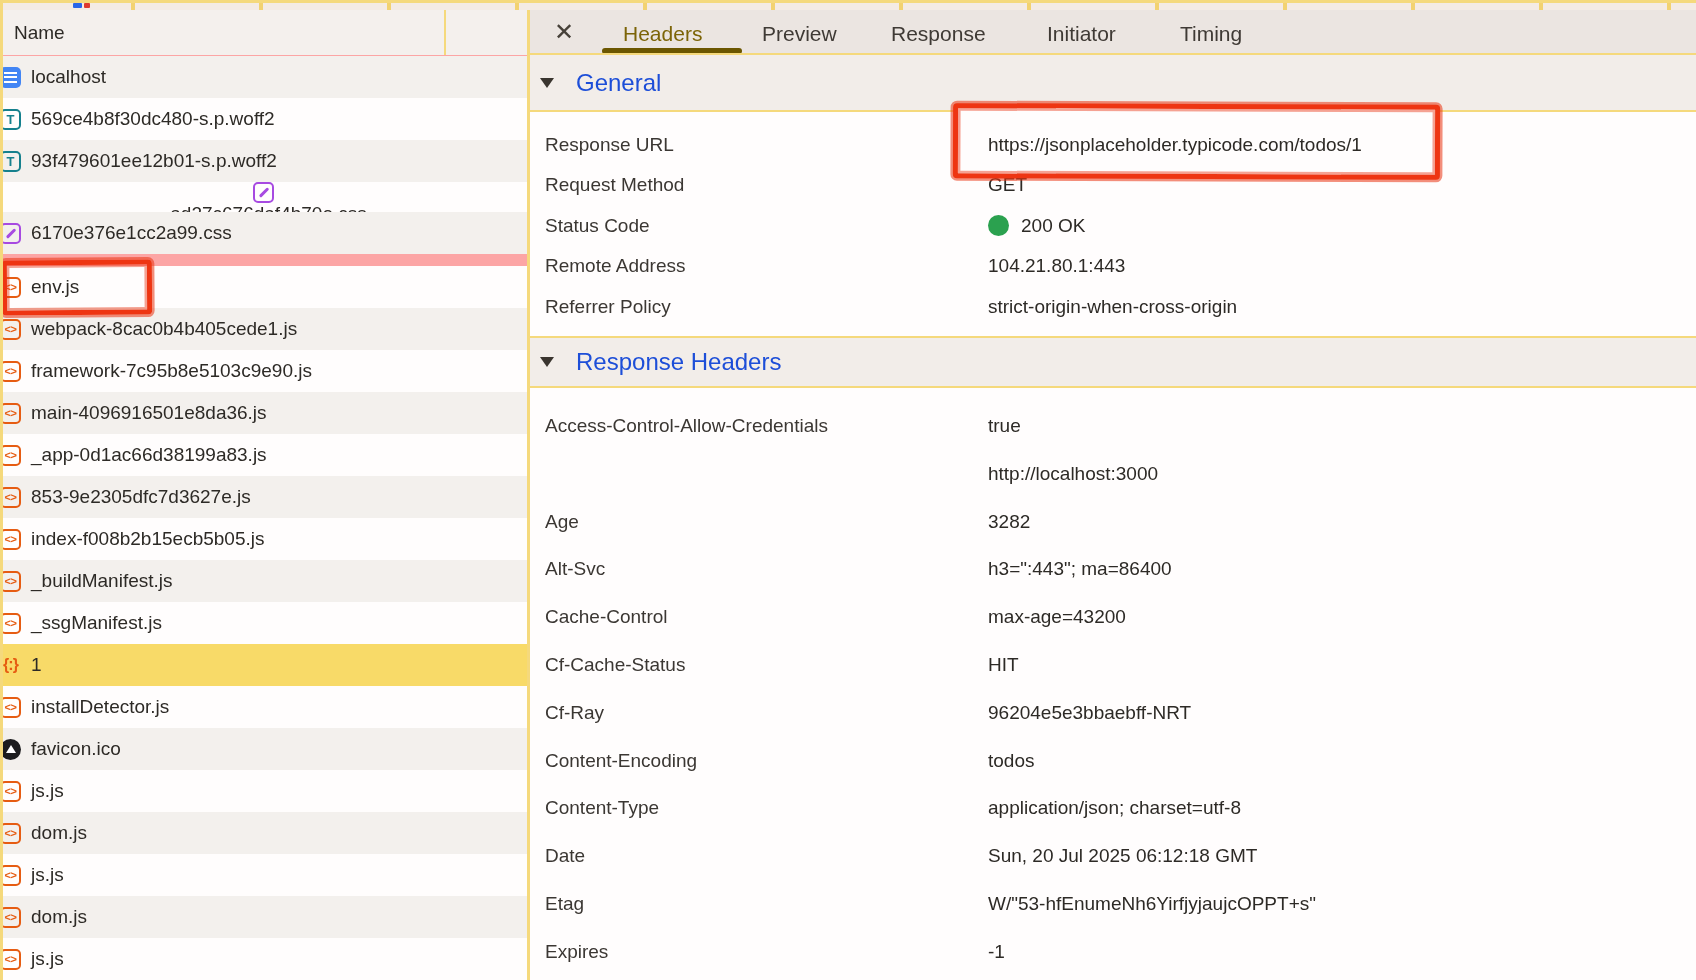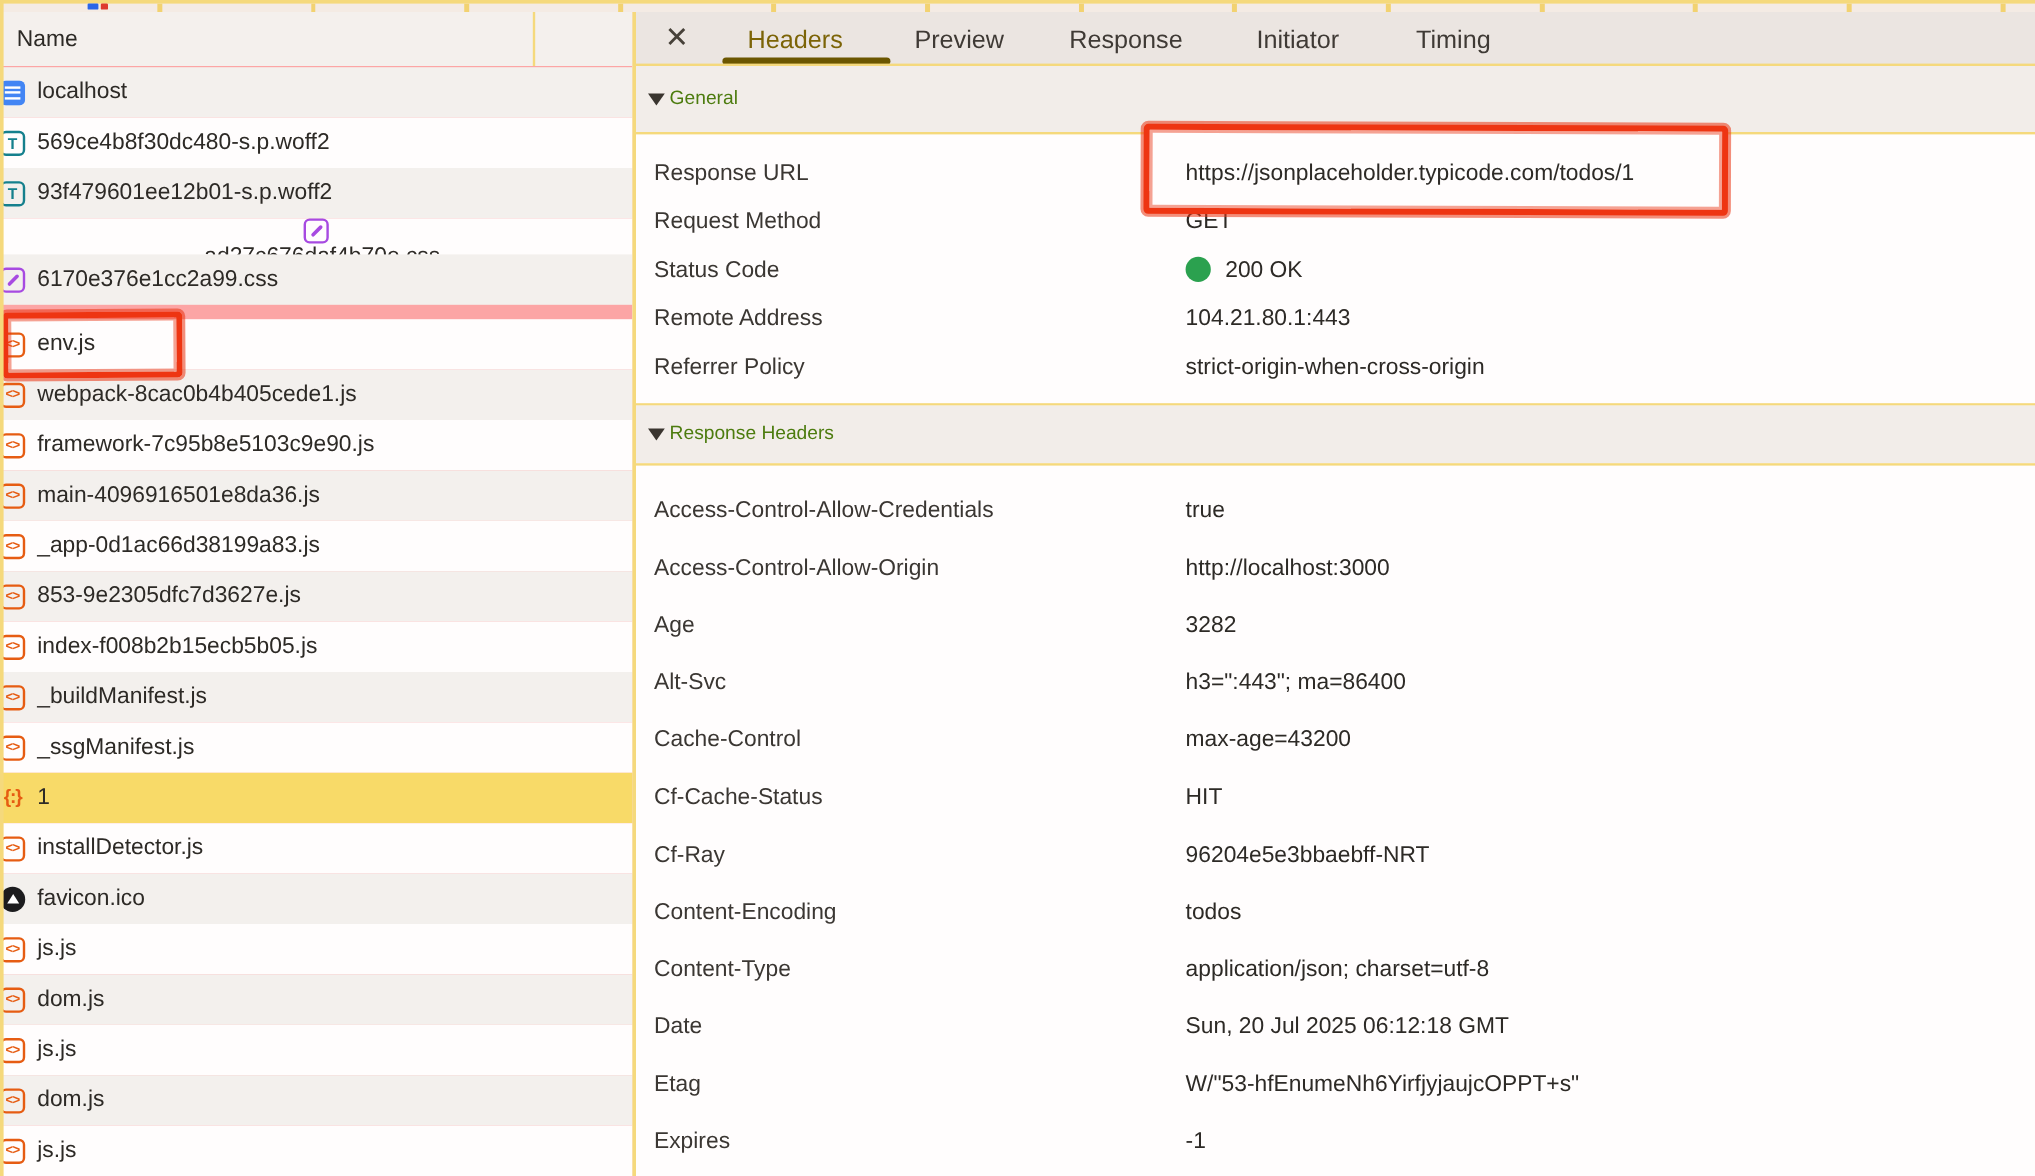--- a/index.html
+++ b/index.html
@@ -58,21 +58,21 @@
   .detail-panel{position:absolute;left:530px;top:10px;width:1166px;height:970px;background:#fffdfd;}
   .tab-bar{position:absolute;left:0;top:0;width:1166px;height:45px;background:#ebe5e1;}
   .close-btn{position:absolute;left:24px;top:7px;font-size:24px;color:#474139;cursor:pointer;line-height:30px;}
   .tab{position:absolute;top:0;height:45px;line-height:47px;font-size:21px;font-weight:500;color:#3f3a35;cursor:pointer;}
   .tab.active{color:#7c6407;}
   .tab-underline{position:absolute;left:72px;top:38px;width:140px;height:6px;border-radius:4px;background:#6b5600;}
   .hline{position:absolute;height:2px;background:#f5d97c;}
 
   .section-header{position:absolute;left:0;width:1166px;background:#f2ede9;display:flex;align-items:center;cursor:pointer;}
   .tri{width:0;height:0;border-left:7px solid transparent;border-right:7px solid transparent;border-top:10px solid #3a352f;margin-left:10px;flex:none;}
-  .section-title{font-size:16px;font-weight:500;color:#4d7c0f;margin-left:4px;}
+  .section-title{font-size:24px;font-weight:500;color:#1d4ed8;margin-left:22px;}
 
   .kv-row{position:absolute;left:0;width:1166px;display:flex;}
   .kv-label{position:absolute;left:15px;font-size:19px;color:#3b3733;white-space:nowrap;}
   .kv-value{position:absolute;left:458px;font-size:19px;color:#2d2a26;white-space:nowrap;}
   .status-dot{display:inline-block;width:21px;height:21px;border-radius:50%;background:#2ba14f;vertical-align:-4px;margin-right:12px;}
 
   
   .sketch-box{
     position:absolute;border:5px solid #ee3512;border-radius:4px;
     box-shadow:0 0 0 2.5px rgba(233,51,17,.55), inset 0 0 0 2.5px rgba(233,51,17,.45);
@@ -235,21 +235,20 @@
       <div class="tri"></div>
       <div class="section-title">Response Headers</div>
     </div>
     <div class="hline" style="left:0;top:376px;width:1166px;"></div>
     <div id="response-rows">
         <div class="kv-row" style="top: 392px; height: 48px; line-height: 48px;">
           <span class="kv-label">Access-Control-Allow-Credentials</span>
           <span class="kv-value">true</span>
         </div>
         <div class="kv-row" style="top: 439.8px; height: 48px; line-height: 48px;">
-          <span class="kv-label">Access-Control-Allow-Origin</span>
           <span class="kv-value">http://localhost:3000</span>
         </div>
         <div class="kv-row" style="top: 487.6px; height: 48px; line-height: 48px;">
           <span class="kv-label">Age</span>
           <span class="kv-value">3282</span>
         </div>
         <div class="kv-row" style="top: 535.4px; height: 48px; line-height: 48px;">
           <span class="kv-label">Alt-Svc</span>
           <span class="kv-value">h3=":443"; ma=86400</span>
         </div>

